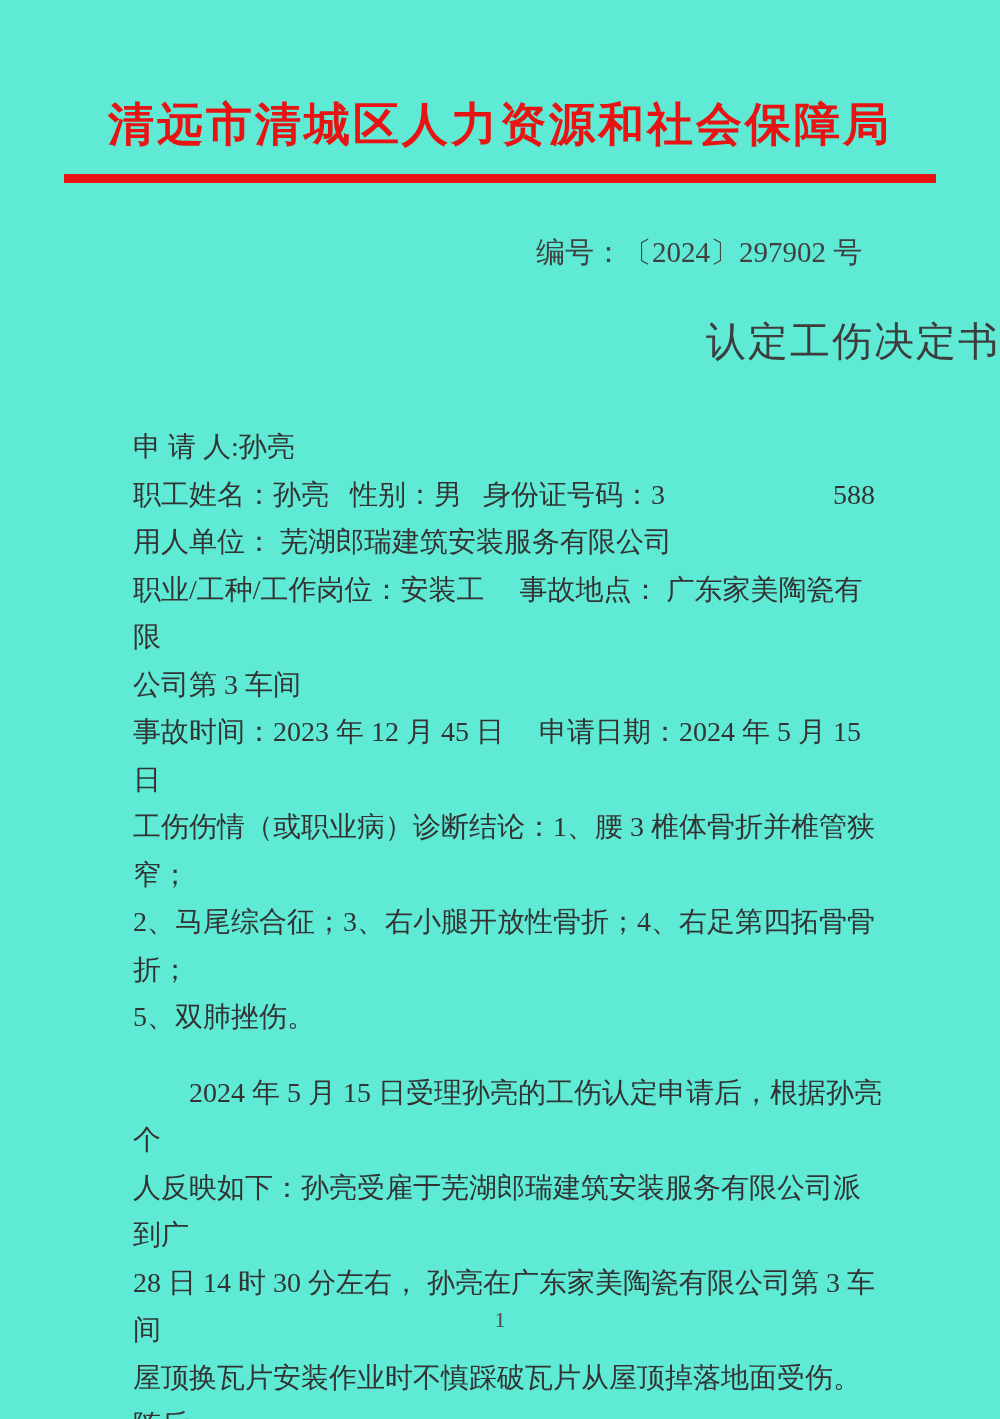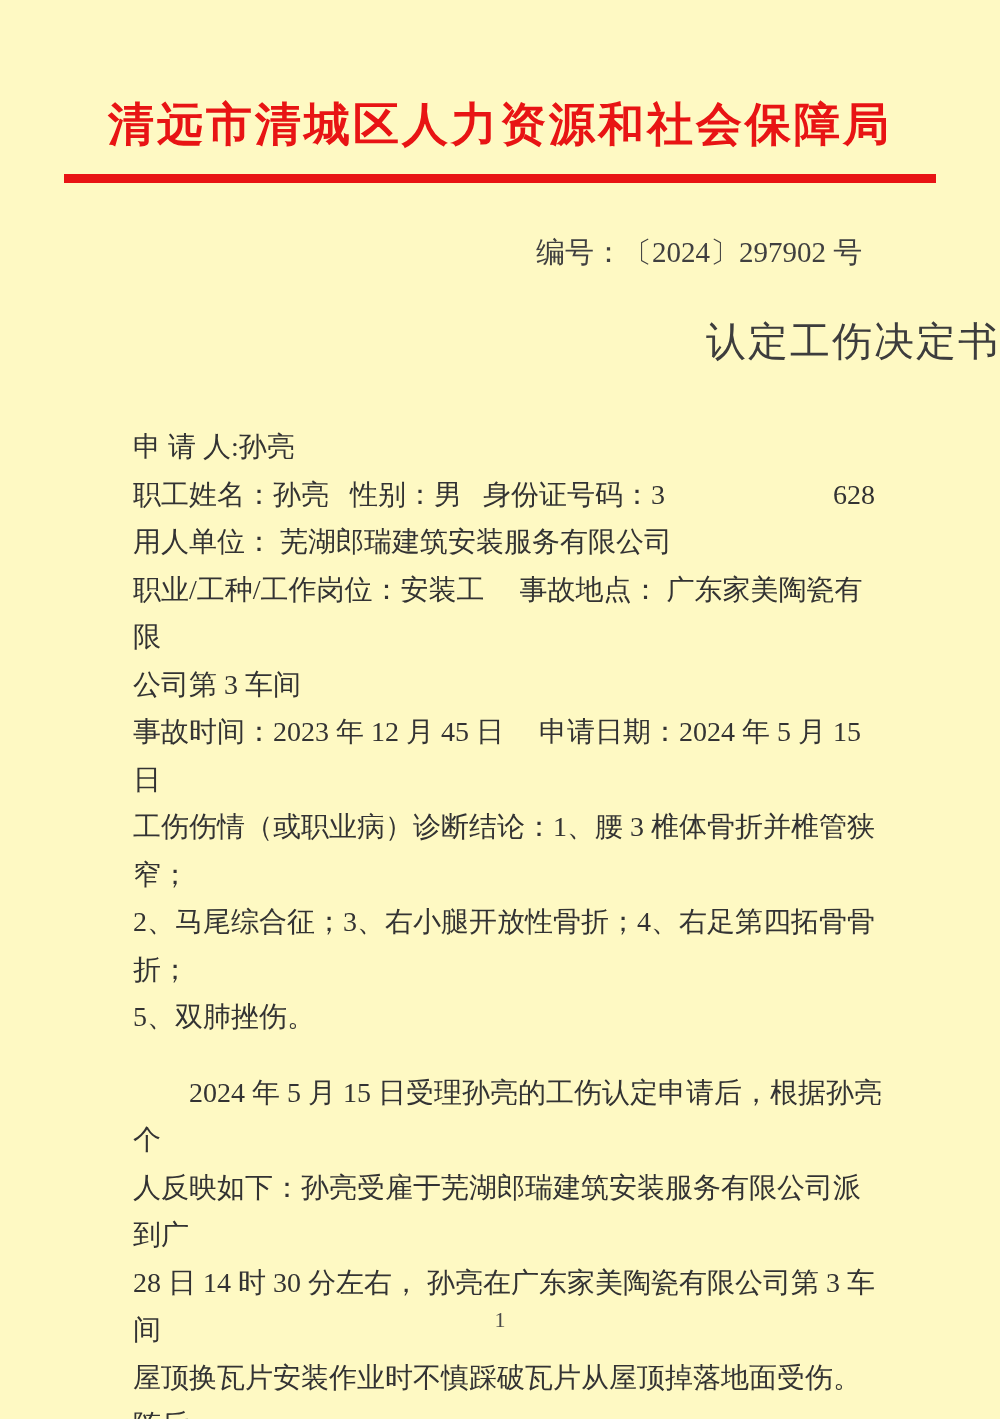--- a/index.html
+++ b/index.html
@@ -5,21 +5,21 @@
   html, body {
     margin: 0;
     padding: 0;
     background: #ffffff;
   }
   .page {
     position: relative;
     width: 1000px;
     height: 1419px;
     margin: 0 auto;
-    background: #fef9c3;
+    background: #5eead4;
     overflow: hidden;
     font-family: "Liberation Serif", "DejaVu Serif", serif;
     color: #3a3a3a;
   }
   .agency-title {
     margin: 0;
     padding-top: 96px;
     text-align: center;
     font-size: 46px;
     line-height: 56px;
@@ -84,21 +84,21 @@
     <h1 class="agency-title" style="color: rgb(232, 20, 20);">清远市清城区人力资源和社会保障局</h1>
     <div class="red-rule" style="background-color: rgb(232, 20, 20);"></div>
   </header>
 
   <div class="doc-number">编号：〔2024〕297902 号</div>
 
   <h2 class="doc-title">认定工伤决定书</h2>
 
   <main class="body-text">
       <div class="line">申 请 人:孙亮</div>
-      <div class="line">职工姓名：孙亮   性别：男   身份证号码：3                        628</div>
+      <div class="line">职工姓名：孙亮   性别：男   身份证号码：3                        588</div>
       <div class="line">用人单位： 芜湖郎瑞建筑安装服务有限公司</div>
       <div class="line">职业/工种/工作岗位：安装工     事故地点： 广东家美陶瓷有限</div>
       <div class="line">公司第 3 车间</div>
       <div class="line">事故时间：2023 年 12 月 45 日     申请日期：2024 年 5 月 15 日</div>
       <div class="line">工伤伤情（或职业病）诊断结论：1、腰 3 椎体骨折并椎管狭窄；</div>
       <div class="line">2、马尾综合征；3、右小腿开放性骨折；4、右足第四拓骨骨折；</div>
       <div class="line">5、双肺挫伤。</div>
       <div class="line indent">2024 年 5 月 15 日受理孙亮的工伤认定申请后，根据孙亮个</div>
       <div class="line">人反映如下：孙亮受雇于芜湖郎瑞建筑安装服务有限公司派到广</div>
       <div class="line">28 日 14 时 30 分左右， 孙亮在广东家美陶瓷有限公司第 3 车间</div>

